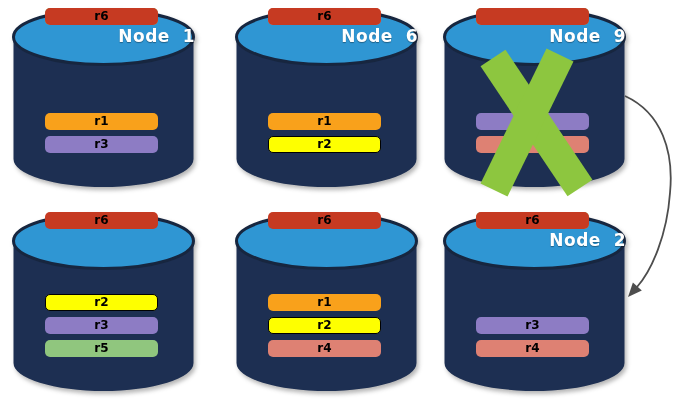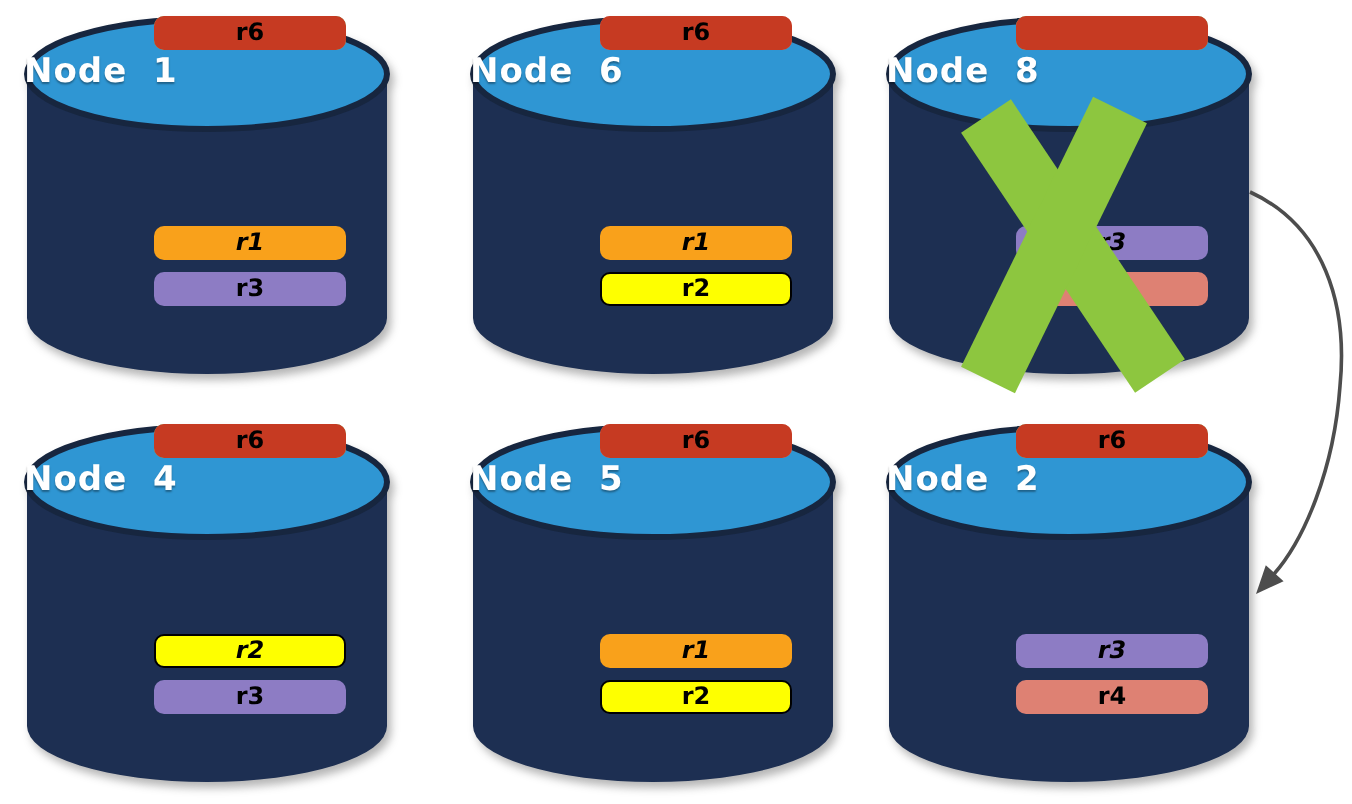--- a/index.html
+++ b/index.html
@@ -25,44 +25,43 @@
   }
   .cyl-body{ fill:var(--cylinder-body,#1D2F52); }
   .cyl-top{
     fill:var(--cylinder-top,#2F96D3);
     stroke:var(--cylinder-outline,#17263F);
     stroke-width:3;
   }
   .node-title{
     position:absolute;left:0;top:29px;width:100%;
     transform:translateY(-54%);
-    text-align:left;
+    text-align:right;
     color:var(--title-text,#fff);
     font-size:17px;font-weight:bold;
     letter-spacing:0.5px;
     white-space:pre;
     text-shadow:0 1px 1px rgba(0,0,0,0.35);
   }
   .bar{
-    position:absolute;left:33px;width:96px;height:17px;
+    position:absolute;left:33px;width:113px;height:17px;
     border-radius:5px;
     box-sizing:border-box;
     text-align:center;
-    margin-left:32px;
   }
   .bar span{
     display:block;line-height:17px;
     font-size:12px;font-weight:bold;
     color:var(--bar-label,#000);
   }
   .bar.outlined{ border:1.5px solid #000; }
   .bar.outlined span{ line-height:14px; }
   .bar:nth-child(1){ top:59px; }
   .bar:nth-child(2){ top:82px; }
-  .bar:nth-child(3){ top:105px;font-style:italic; }
+  .bar:nth-child(3){ top:105px; }
   .bar:nth-child(4){ top:128px; }
   
   #overlay{
     position:absolute;left:0;top:0;width:676px;height:402px;
     pointer-events:none;
   }
   .x-stroke{
     stroke:var(--failure-x,#8DC63F);
     stroke-width:30;
     stroke-linecap:butt;
@@ -117,61 +116,59 @@
     <div class="bar" style="background: rgb(198, 58, 34);">
         <span>r6</span>
       </div>
   </div>
 
   <div class="node" style="left:443px;top:8px">
     <svg class="cyl" viewBox="0 0 183 181">
       <path class="cyl-body" d="M1.5,29 L1.5,151 A90,28 0 0 0 181.5,151 L181.5,29 Z"></path>
       <ellipse class="cyl-top" cx="91.5" cy="29" rx="90" ry="27.5"></ellipse>
     </svg>
-    <div class="node-title">Node  8</div>
+    <div class="node-title">Node  9</div>
     <div class="bar" style="background: rgb(141, 124, 196);">
         <span>r3</span>
       </div>
     <div class="bar" style="background: rgb(222, 129, 115);">
         <span></span>
       </div>
     <div class="bar" style="background: rgb(144, 198, 126);">
         <span></span>
       </div>
     <div class="bar" style="background: rgb(198, 58, 34);">
         <span></span>
       </div>
   </div>
 
   <div class="node" style="left:12px;top:212px">
     <svg class="cyl" viewBox="0 0 183 181">
       <path class="cyl-body" d="M1.5,29 L1.5,151 A90,28 0 0 0 181.5,151 L181.5,29 Z"></path>
       <ellipse class="cyl-top" cx="91.5" cy="29" rx="90" ry="27.5"></ellipse>
     </svg>
-    <div class="node-title">Node  4</div>
     <div class="bar outlined" style="background: rgb(254, 255, 0);">
         <span>r2</span>
       </div>
     <div class="bar" style="background: rgb(141, 124, 196);">
         <span>r3</span>
       </div>
     <div class="bar" style="background: rgb(144, 198, 126);">
         <span>r5</span>
       </div>
     <div class="bar" style="background: rgb(198, 58, 34);">
         <span>r6</span>
       </div>
   </div>
 
   <div class="node" style="left:235px;top:212px">
     <svg class="cyl" viewBox="0 0 183 181">
       <path class="cyl-body" d="M1.5,29 L1.5,151 A90,28 0 0 0 181.5,151 L181.5,29 Z"></path>
       <ellipse class="cyl-top" cx="91.5" cy="29" rx="90" ry="27.5"></ellipse>
     </svg>
-    <div class="node-title">Node  5</div>
     <div class="bar" style="background: rgb(249, 161, 27);">
         <span>r1</span>
       </div>
     <div class="bar outlined" style="background: rgb(254, 255, 0);">
         <span>r2</span>
       </div>
     <div class="bar" style="background: rgb(222, 129, 115);">
         <span>r4</span>
       </div>
     <div class="bar" style="background: rgb(198, 58, 34);">

